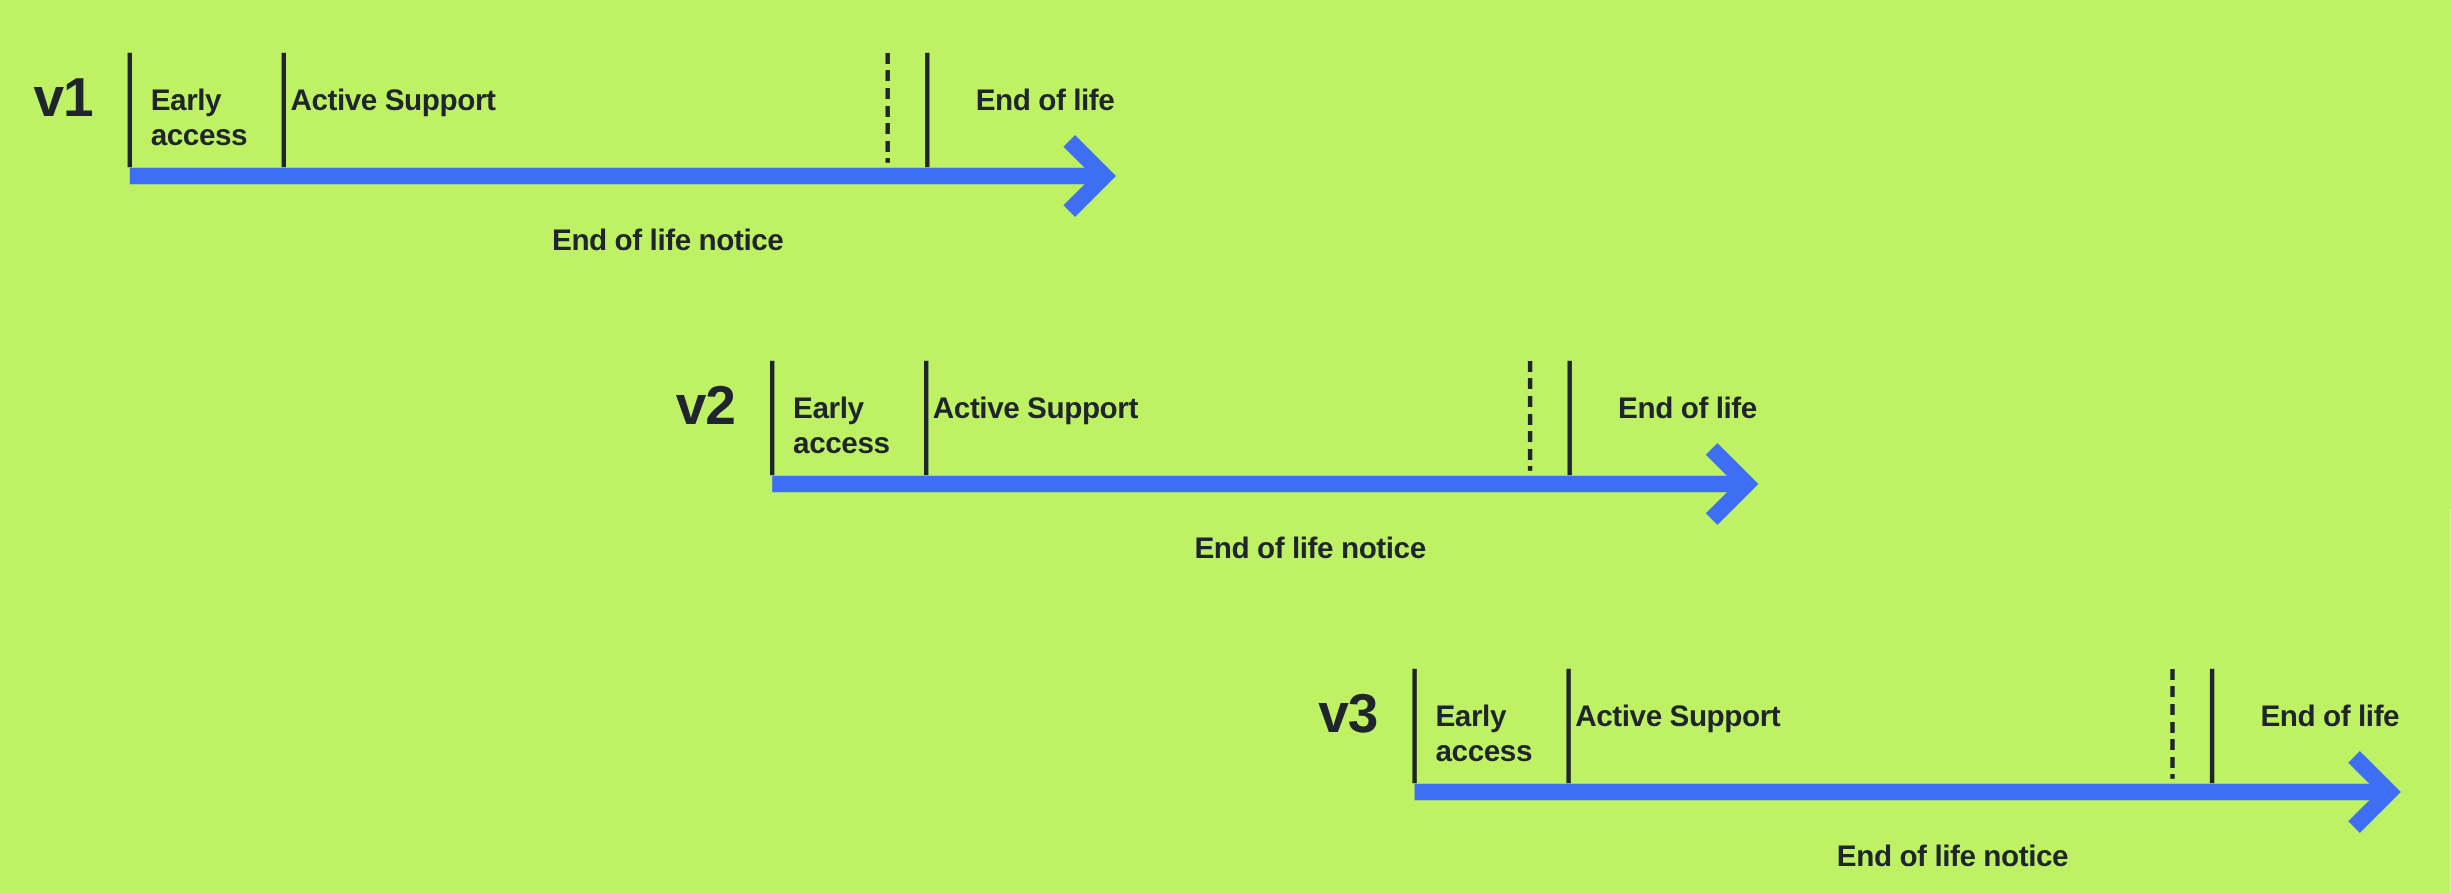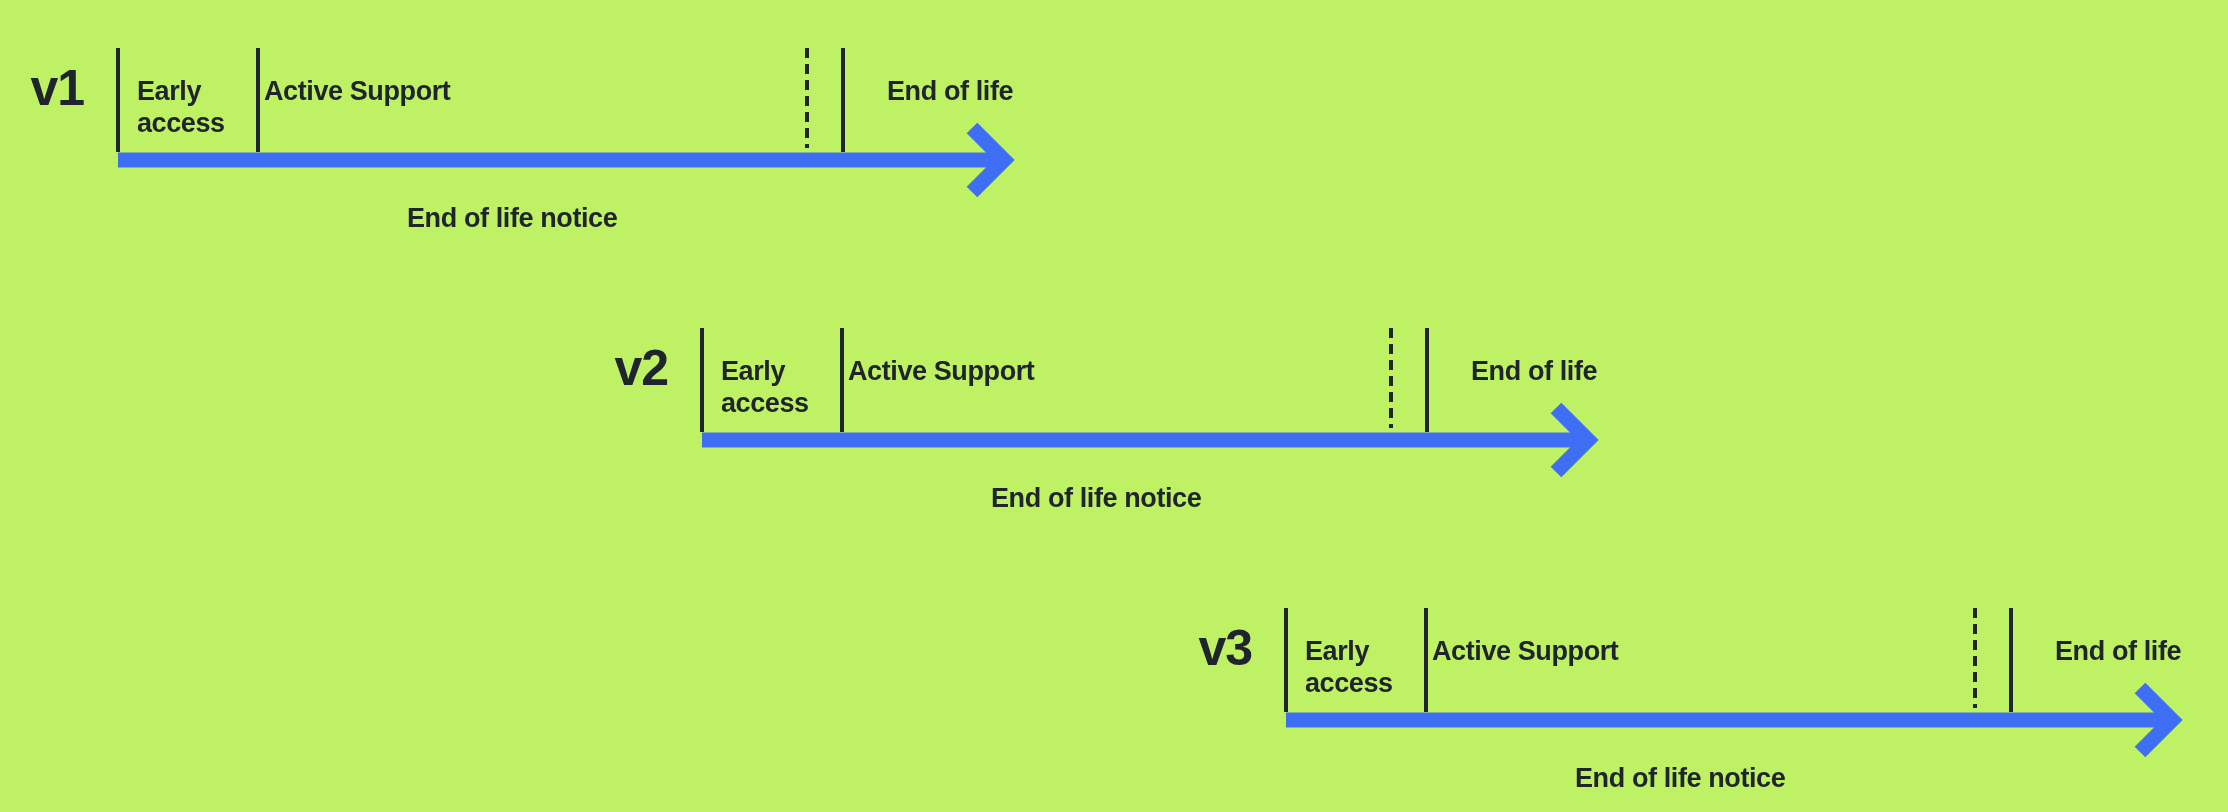--- a/index.html
+++ b/index.html
@@ -41,21 +41,21 @@
     letter-spacing:-0.4px;
     color:var(--text-dark);
     white-space:nowrap;
     margin-top:30px;
   }
   .p-early{left:137px;width:120px;white-space:normal;}
   .p-active{left:264px;}
   .p-eol{left:887px;}
   .p-notice{
     left:407px;top:172px;width:400px;
-    text-align:left;
+    text-align:center;
   }
   .arrow{
     position:absolute;left:116px;top:120px;width:900px;height:80px;
     overflow:visible;
   }
   .arrow .stroke{stroke:var(--arrow-blue);}
 </style>
 </head>
 <body>
 

